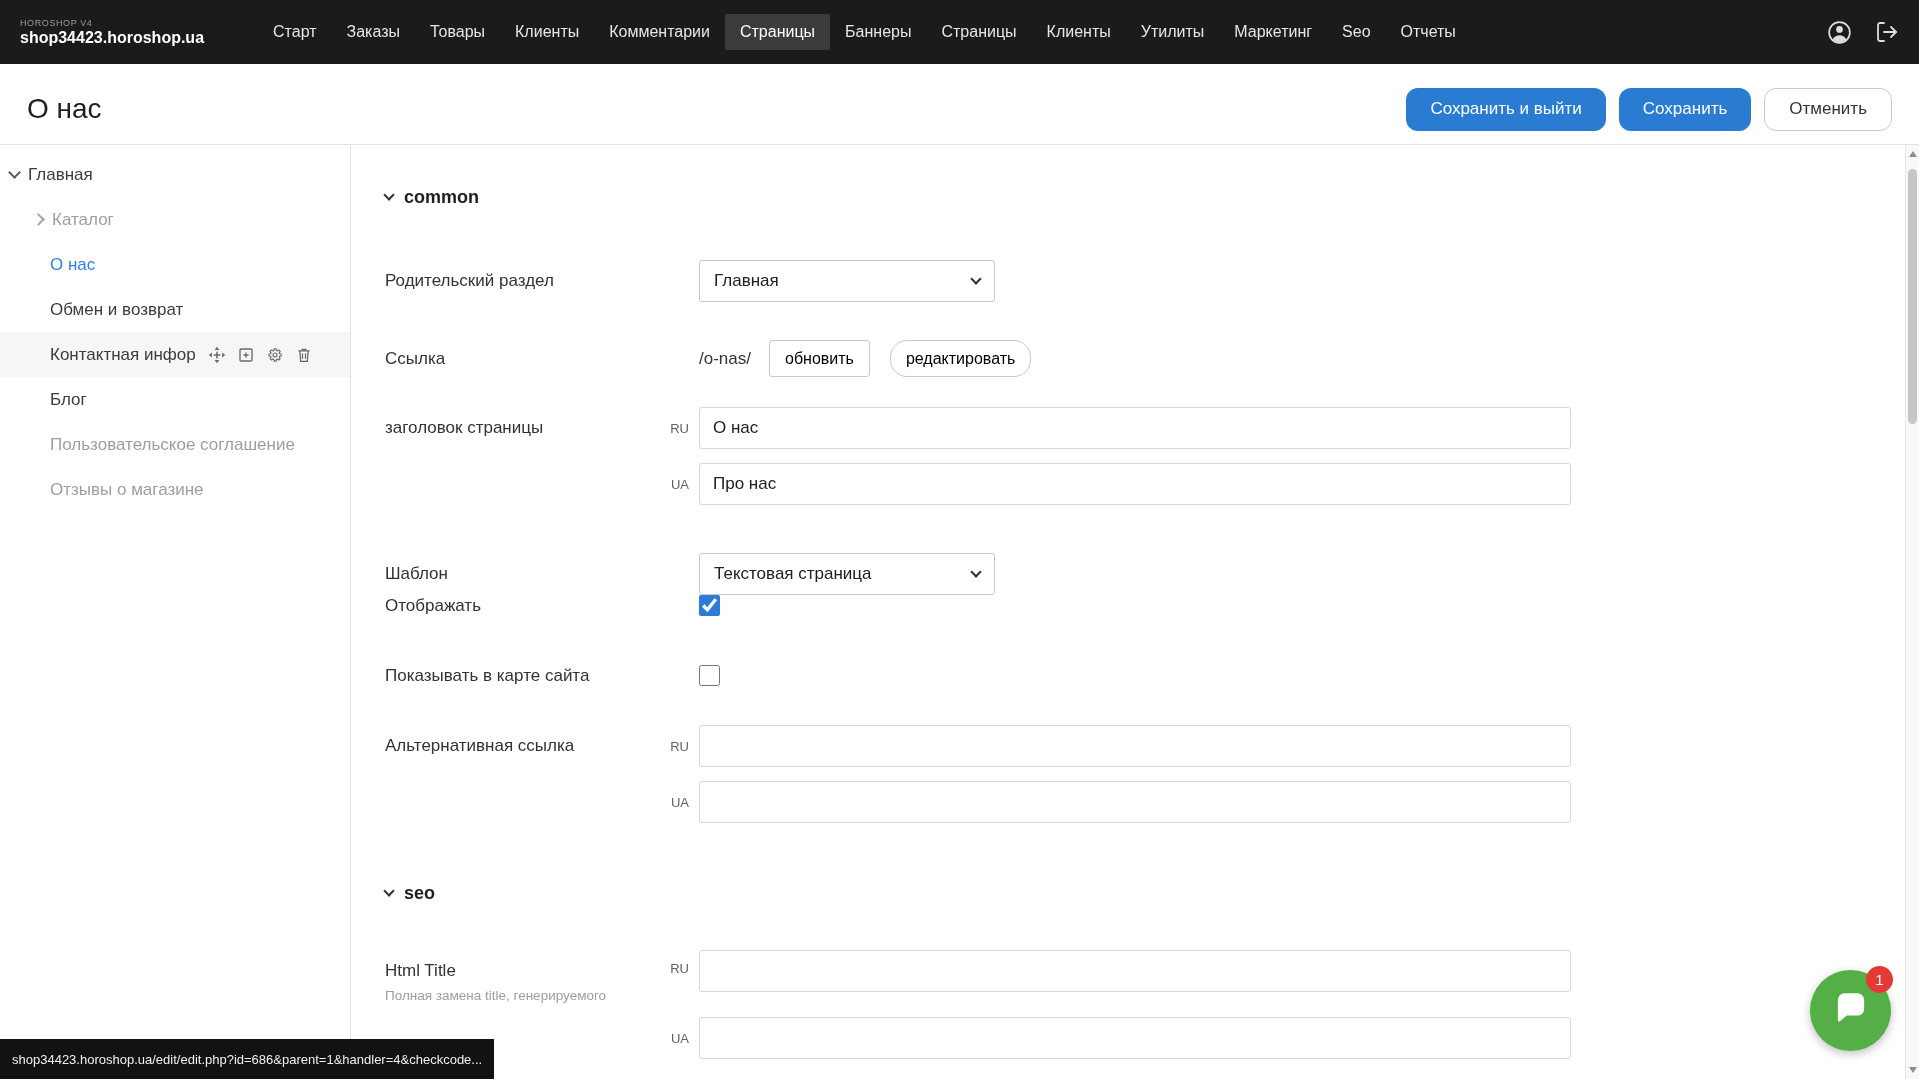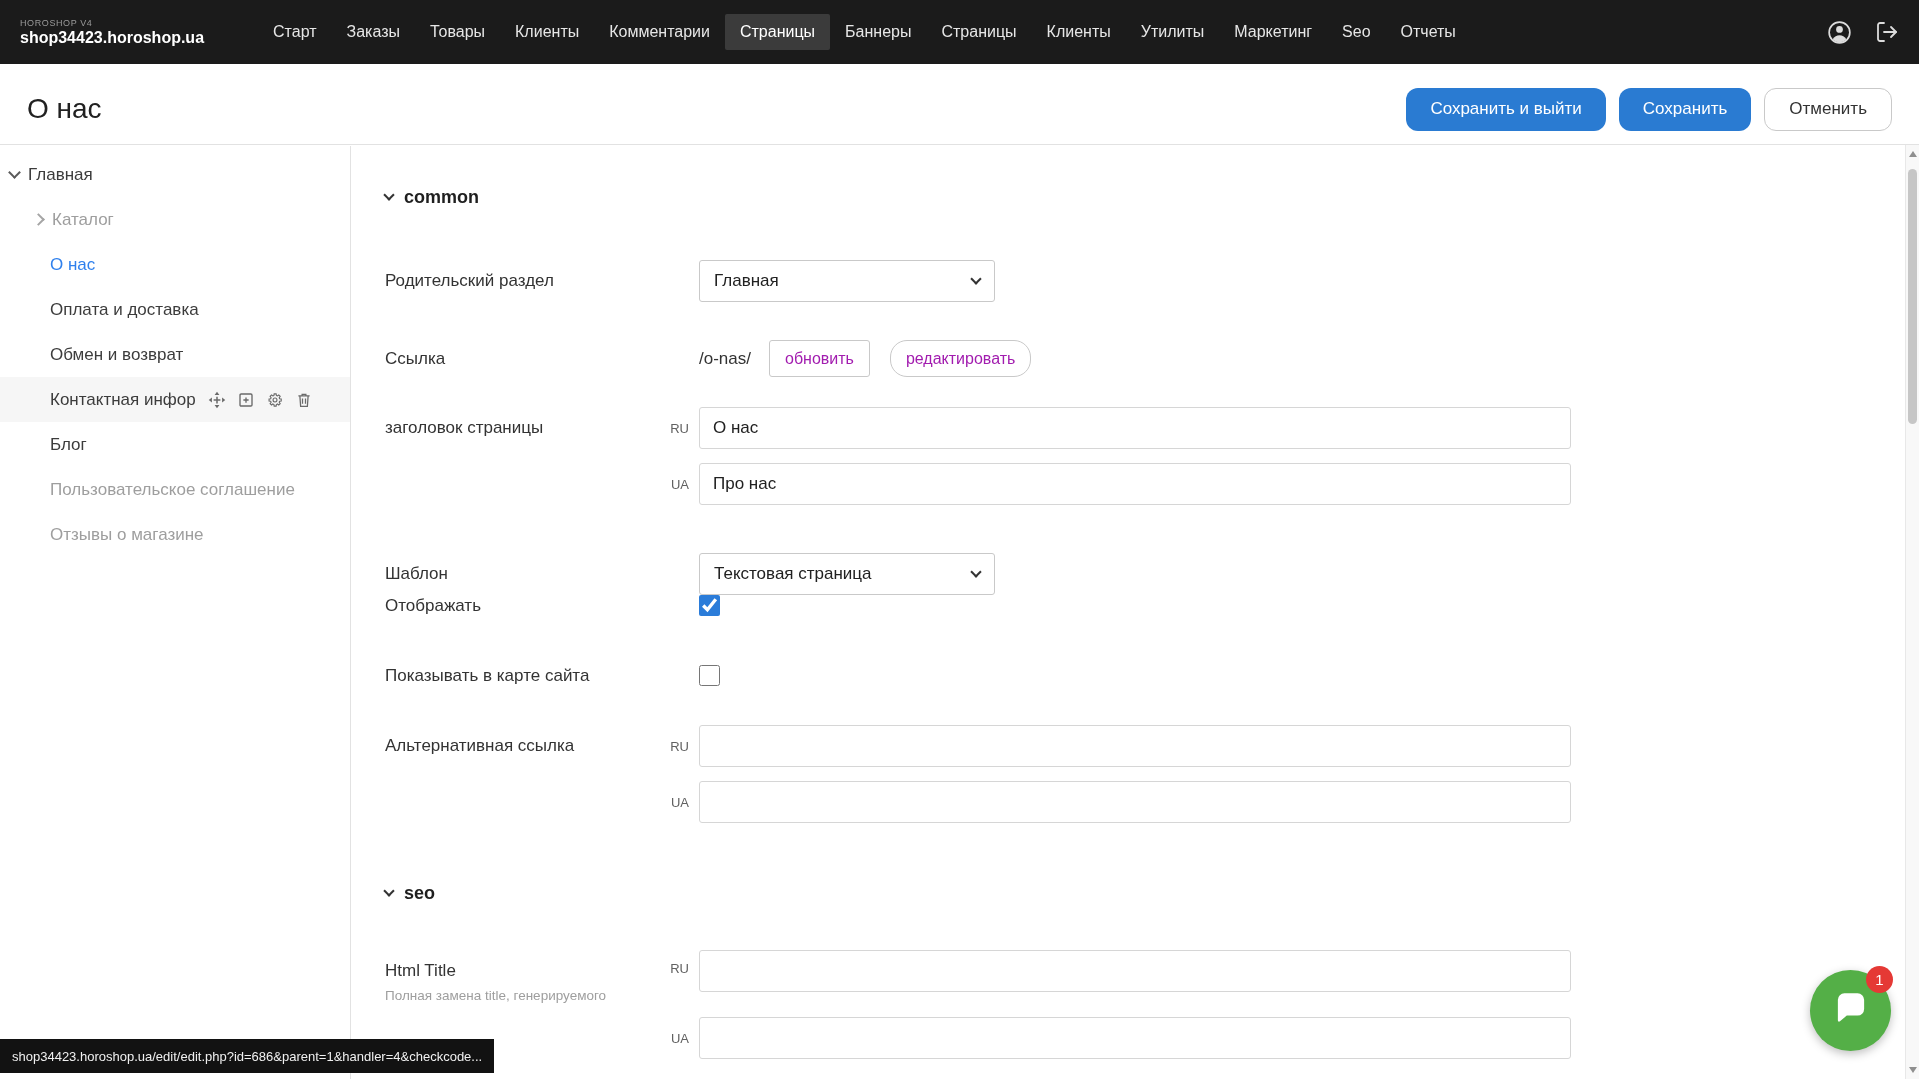--- a/index.html
+++ b/index.html
@@ -51,35 +51,35 @@
   .section-head .cv { width:8px; height:8px; color:#333; }
   .frow { display:flex; align-items:center; }
   .frow.top { align-items:flex-start; }
   .flabel { width:314px; font-size:17px; color:#333; flex:0 0 auto; }
   .flabel.narrow { width:270px; }
   .lang { width:34px; text-align:right; margin-right:10px; font-size:13px; color:#616161; flex:0 0 auto; }
   .tinput { width:872px; height:42px; border:1px solid #d6d6d6; border-radius:3px; font-size:17px; font-family:inherit; padding:0 13px; color:#212121; background:#fff; }
   .select { width:296px; height:42px; border:1px solid #c9c9c9; border-radius:3px; display:flex; align-items:center; padding:0 14px; font-size:17px; color:#212121; cursor:pointer; position:relative; background:#fff; }
   .select .cv { position:absolute; right:14px; width:8px; height:8px; color:#333; }
   .link-path { font-size:17px; color:#333; margin-right:18px; }
-  .mini-btn { height:37px; padding:0 15px; background:#fff; border:1px solid #c9c9c9; border-radius:3px; font-size:16px; color:#a21caf; cursor:pointer; font-family:inherit; }
+  .mini-btn { height:37px; padding:0 15px; background:#fff; border:1px solid #c9c9c9; border-radius:3px; font-size:16px; color:#000000; cursor:pointer; font-family:inherit; }
   .mini-btn + .mini-btn { margin-left:20px;border-radius:17px; }
   .cbx { width:21px; height:21px; accent-color:#2b7cd9; cursor:pointer; }
   .hint { font-size:13.5px; color:#9e9e9e; margin-top:7px; white-space:nowrap; }
   .lblpad { padding-top:11px; }
 
   
   .scrollbar { position:absolute; top:145px; right:0; bottom:0; width:14px; background:#f8f8f8; border-left:1px solid #e8e8e8; }
   .sb-arrow { width:0; height:0; border-left:4px solid transparent; border-right:4px solid transparent; margin:6px auto; cursor:pointer; }
   .sb-arrow.up { border-bottom:6px solid #8f8f8f; }
   .sb-arrow.down { border-top:6px solid #8f8f8f; position:absolute; bottom:0; left:2.5px; }
   .sb-thumb { position:absolute; top:24px; left:2px; width:9px; height:255px; background:#c6c6c6; border-radius:5px; cursor:pointer; }
 
   
-  .statusbar { position:absolute; left:0; bottom:6px; height:34px; background:#121212; color:#f0f0f0; font-size:13px; display:flex; align-items:center; padding:0 12px; max-width:680px; white-space:nowrap; z-index:50; }
+  .statusbar { position:absolute; left:0; bottom:0; height:40px; background:#121212; color:#f0f0f0; font-size:13px; display:flex; align-items:center; padding:0 12px; max-width:680px; white-space:nowrap; z-index:50; }
 
   
   .chat { position:absolute; right:28px; bottom:28px; width:81px; height:81px; border-radius:50%; background:#54af47; display:flex; align-items:center; justify-content:center; cursor:pointer; z-index:60; box-shadow:0 3px 10px rgba(0,0,0,.25); }
   .chat-badge { position:absolute; top:-4px; right:-2px; width:27px; height:27px; border-radius:50%; background:#e53935; color:#fff; font-size:15px; display:flex; align-items:center; justify-content:center; }
 </style>
 </head>
 <body>
 
 <div class="topbar">
   <div class="logo">
@@ -136,23 +136,20 @@
       <span>Главная</span>
     </div>
     <div class="titem l1 haschev muted">
       <span class="cv right"></span>
       <span>Каталог</span>
     </div>
     <div class="titem l1 selected">
       <span>О нас</span>
     </div>
     <div class="titem l1">
-      <span>Оплата и доставка</span>
-    </div>
-    <div class="titem l1">
       <span>Обмен и возврат</span>
     </div>
     <div class="titem l1 hovered">
       <span>Контактная инфор</span>
       <span class="row-icons">
         <span>
           <svg viewBox="0 0 24 24" width="18" height="18" fill="#6a6a6a">
               <path d="M12 1l3.2 4.2H8.8L12 1zm0 22l-3.2-4.2h6.4L12 23zM1 12l4.2-3.2v6.4L1 12zm22 0l-4.2 3.2V8.8L23 12zM11 7.5h2v3.5h3.5v2H13v3.5h-2V13H7.5v-2H11V7.5z"></path>
             </svg>
         </span>

